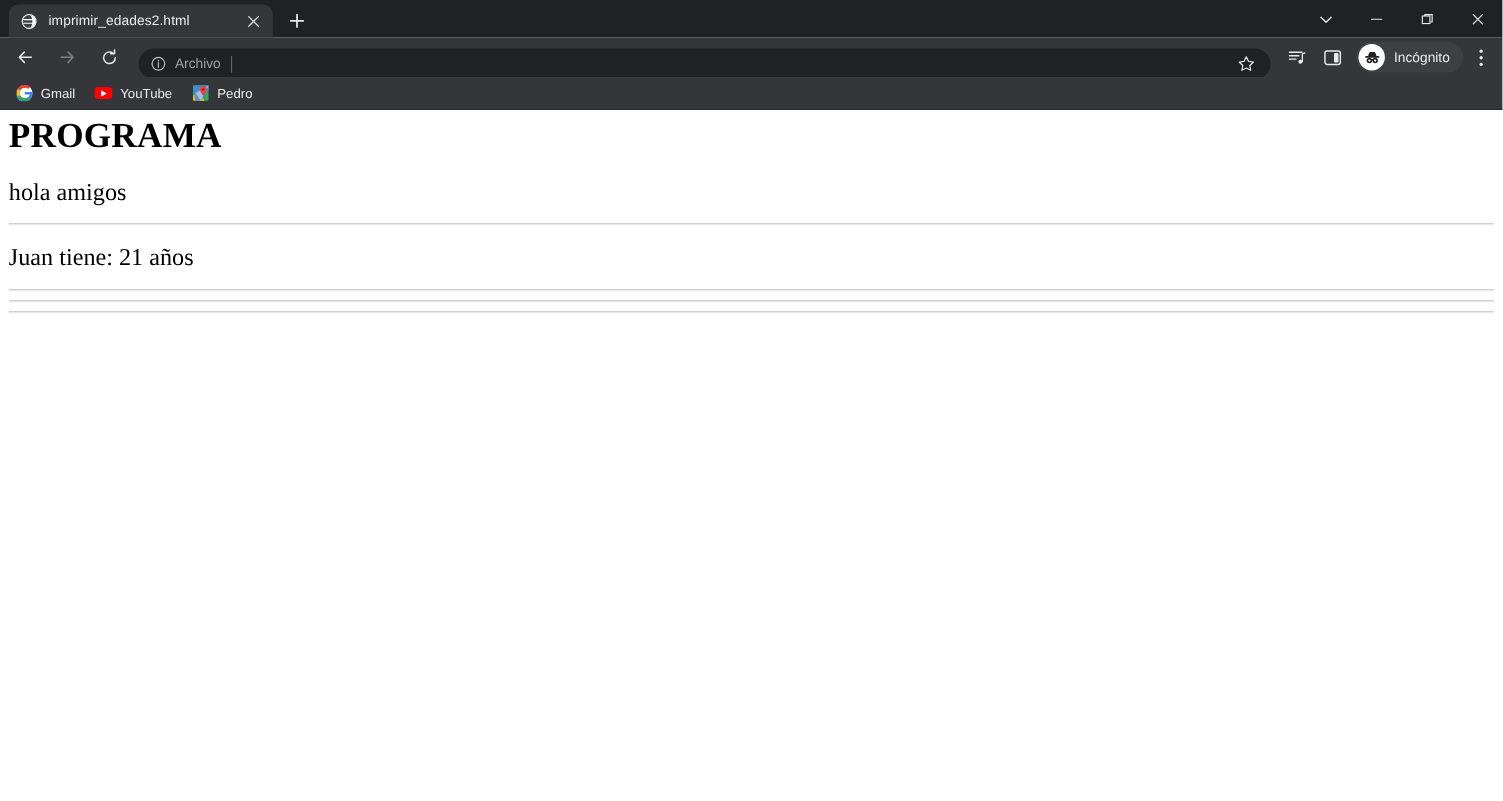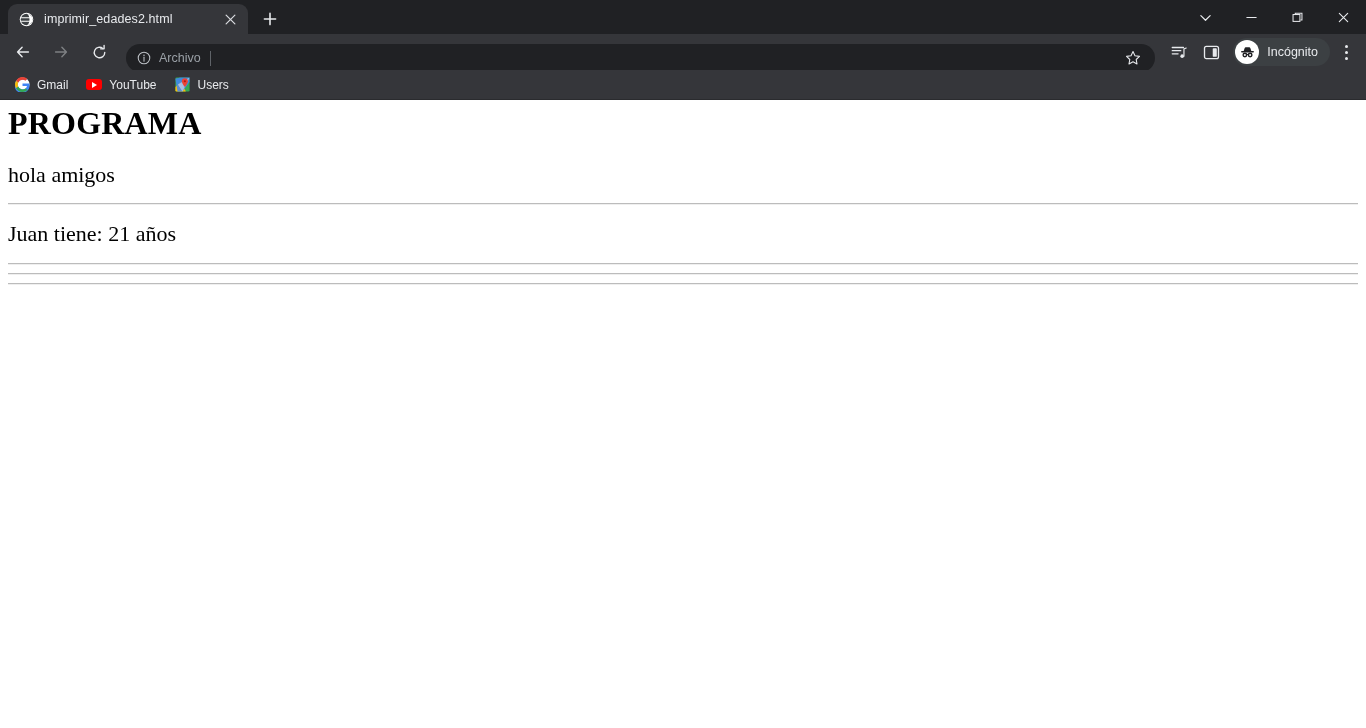--- a/index.html
+++ b/index.html
@@ -452,21 +452,21 @@
       <span class="bm-ico">
         <svg width="15" height="15" viewBox="0 0 18 18">
           <rect x="0.5" y="0.5" width="17" height="17" rx="1.5" fill="#34a853"></rect>
           <path d="M0.5 12 L7 5 L13 17.5 H2 a1.5 1.5 0 0 1 -1.5 -1.5 Z" fill="#fbbc05"></path>
           <path d="M0.5 2 L6 0.5 H17.5 V6 L9 17.5 H3 Z" fill="#4285f4" opacity="0.85"></path>
           <path d="M17.5 0.5 L9 17.5 L3.5 9 L17.5 0.5 Z" fill="#e8eaed" opacity="0.55"></path>
           <path d="M11.8 1.5 a3.6 3.6 0 0 1 3.6 3.6 c0 2.7 -3.6 6.9 -3.6 6.9 s-3.6 -4.2 -3.6 -6.9 a3.6 3.6 0 0 1 3.6 -3.6 Z" fill="#ea4335"></path>
           <circle cx="11.8" cy="5.1" r="1.3" fill="#b31412"></circle>
         </svg>
       </span>
-      <span class="bm-label">Users</span>
+      <span class="bm-label">Pedro</span>
     </div>
   </div>
 
   <div class="viewport">
     <div class="page">
 
       <h1>PROGRAMA</h1>
 
       <p>hola amigos</p>
 

